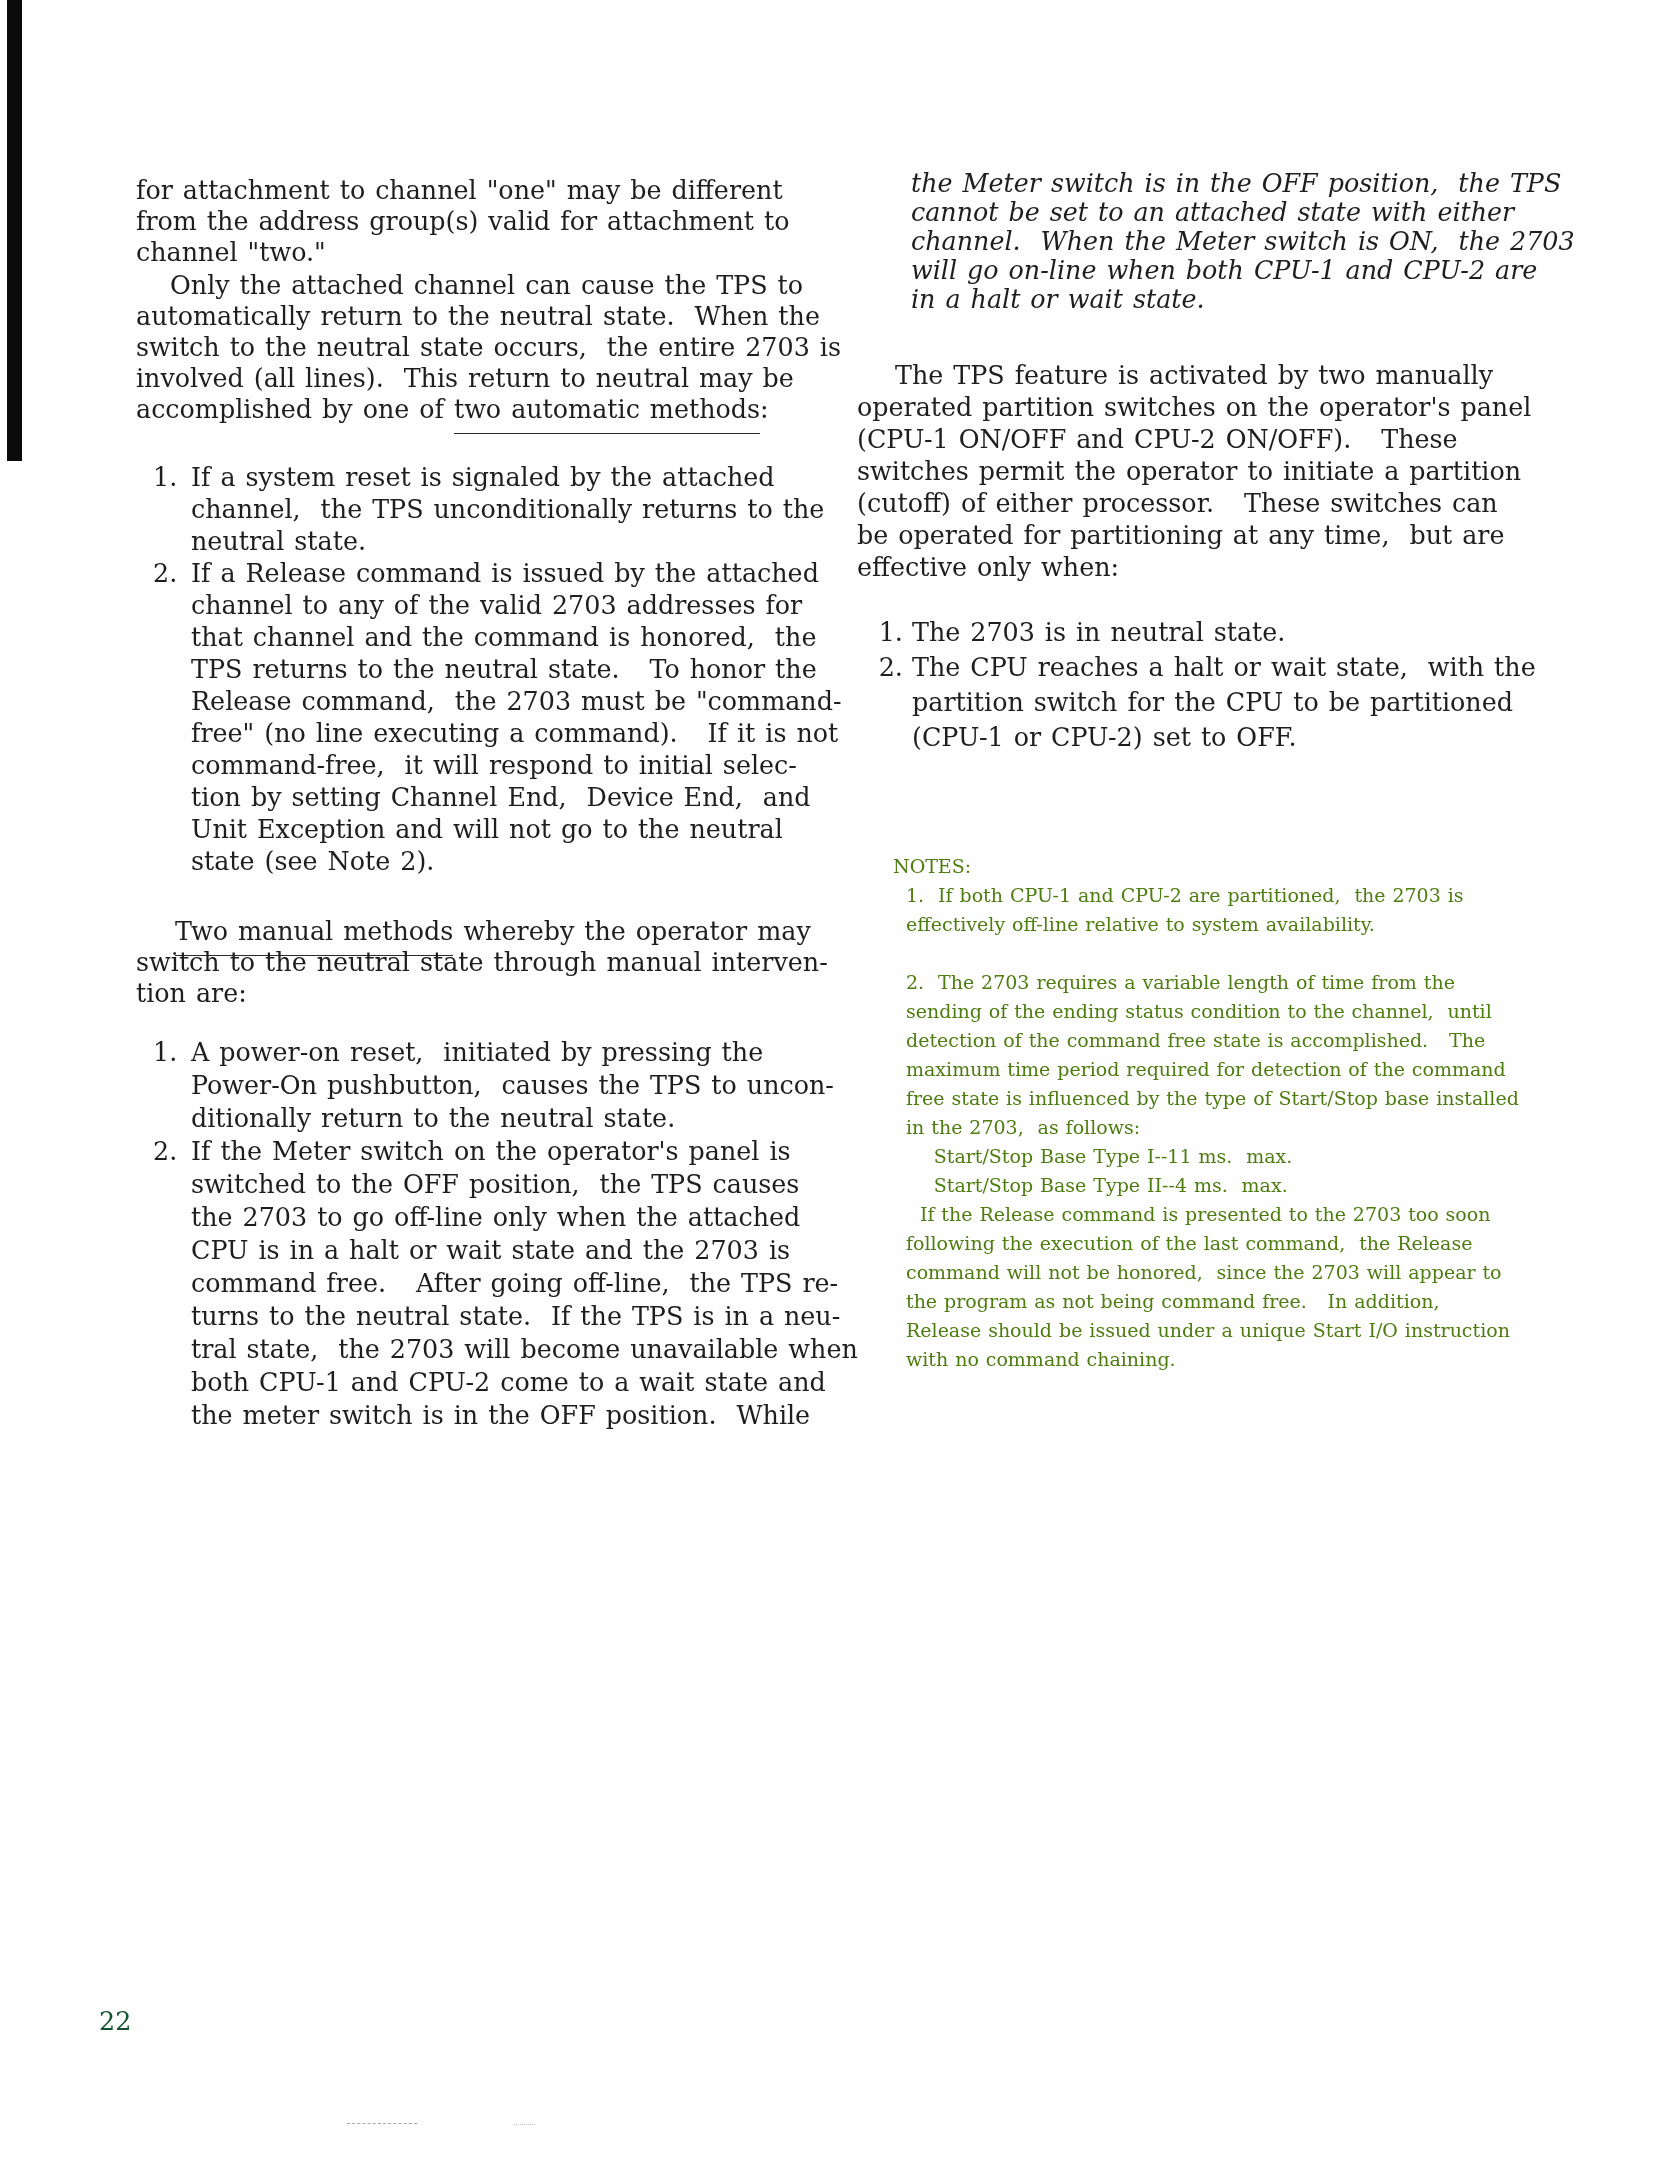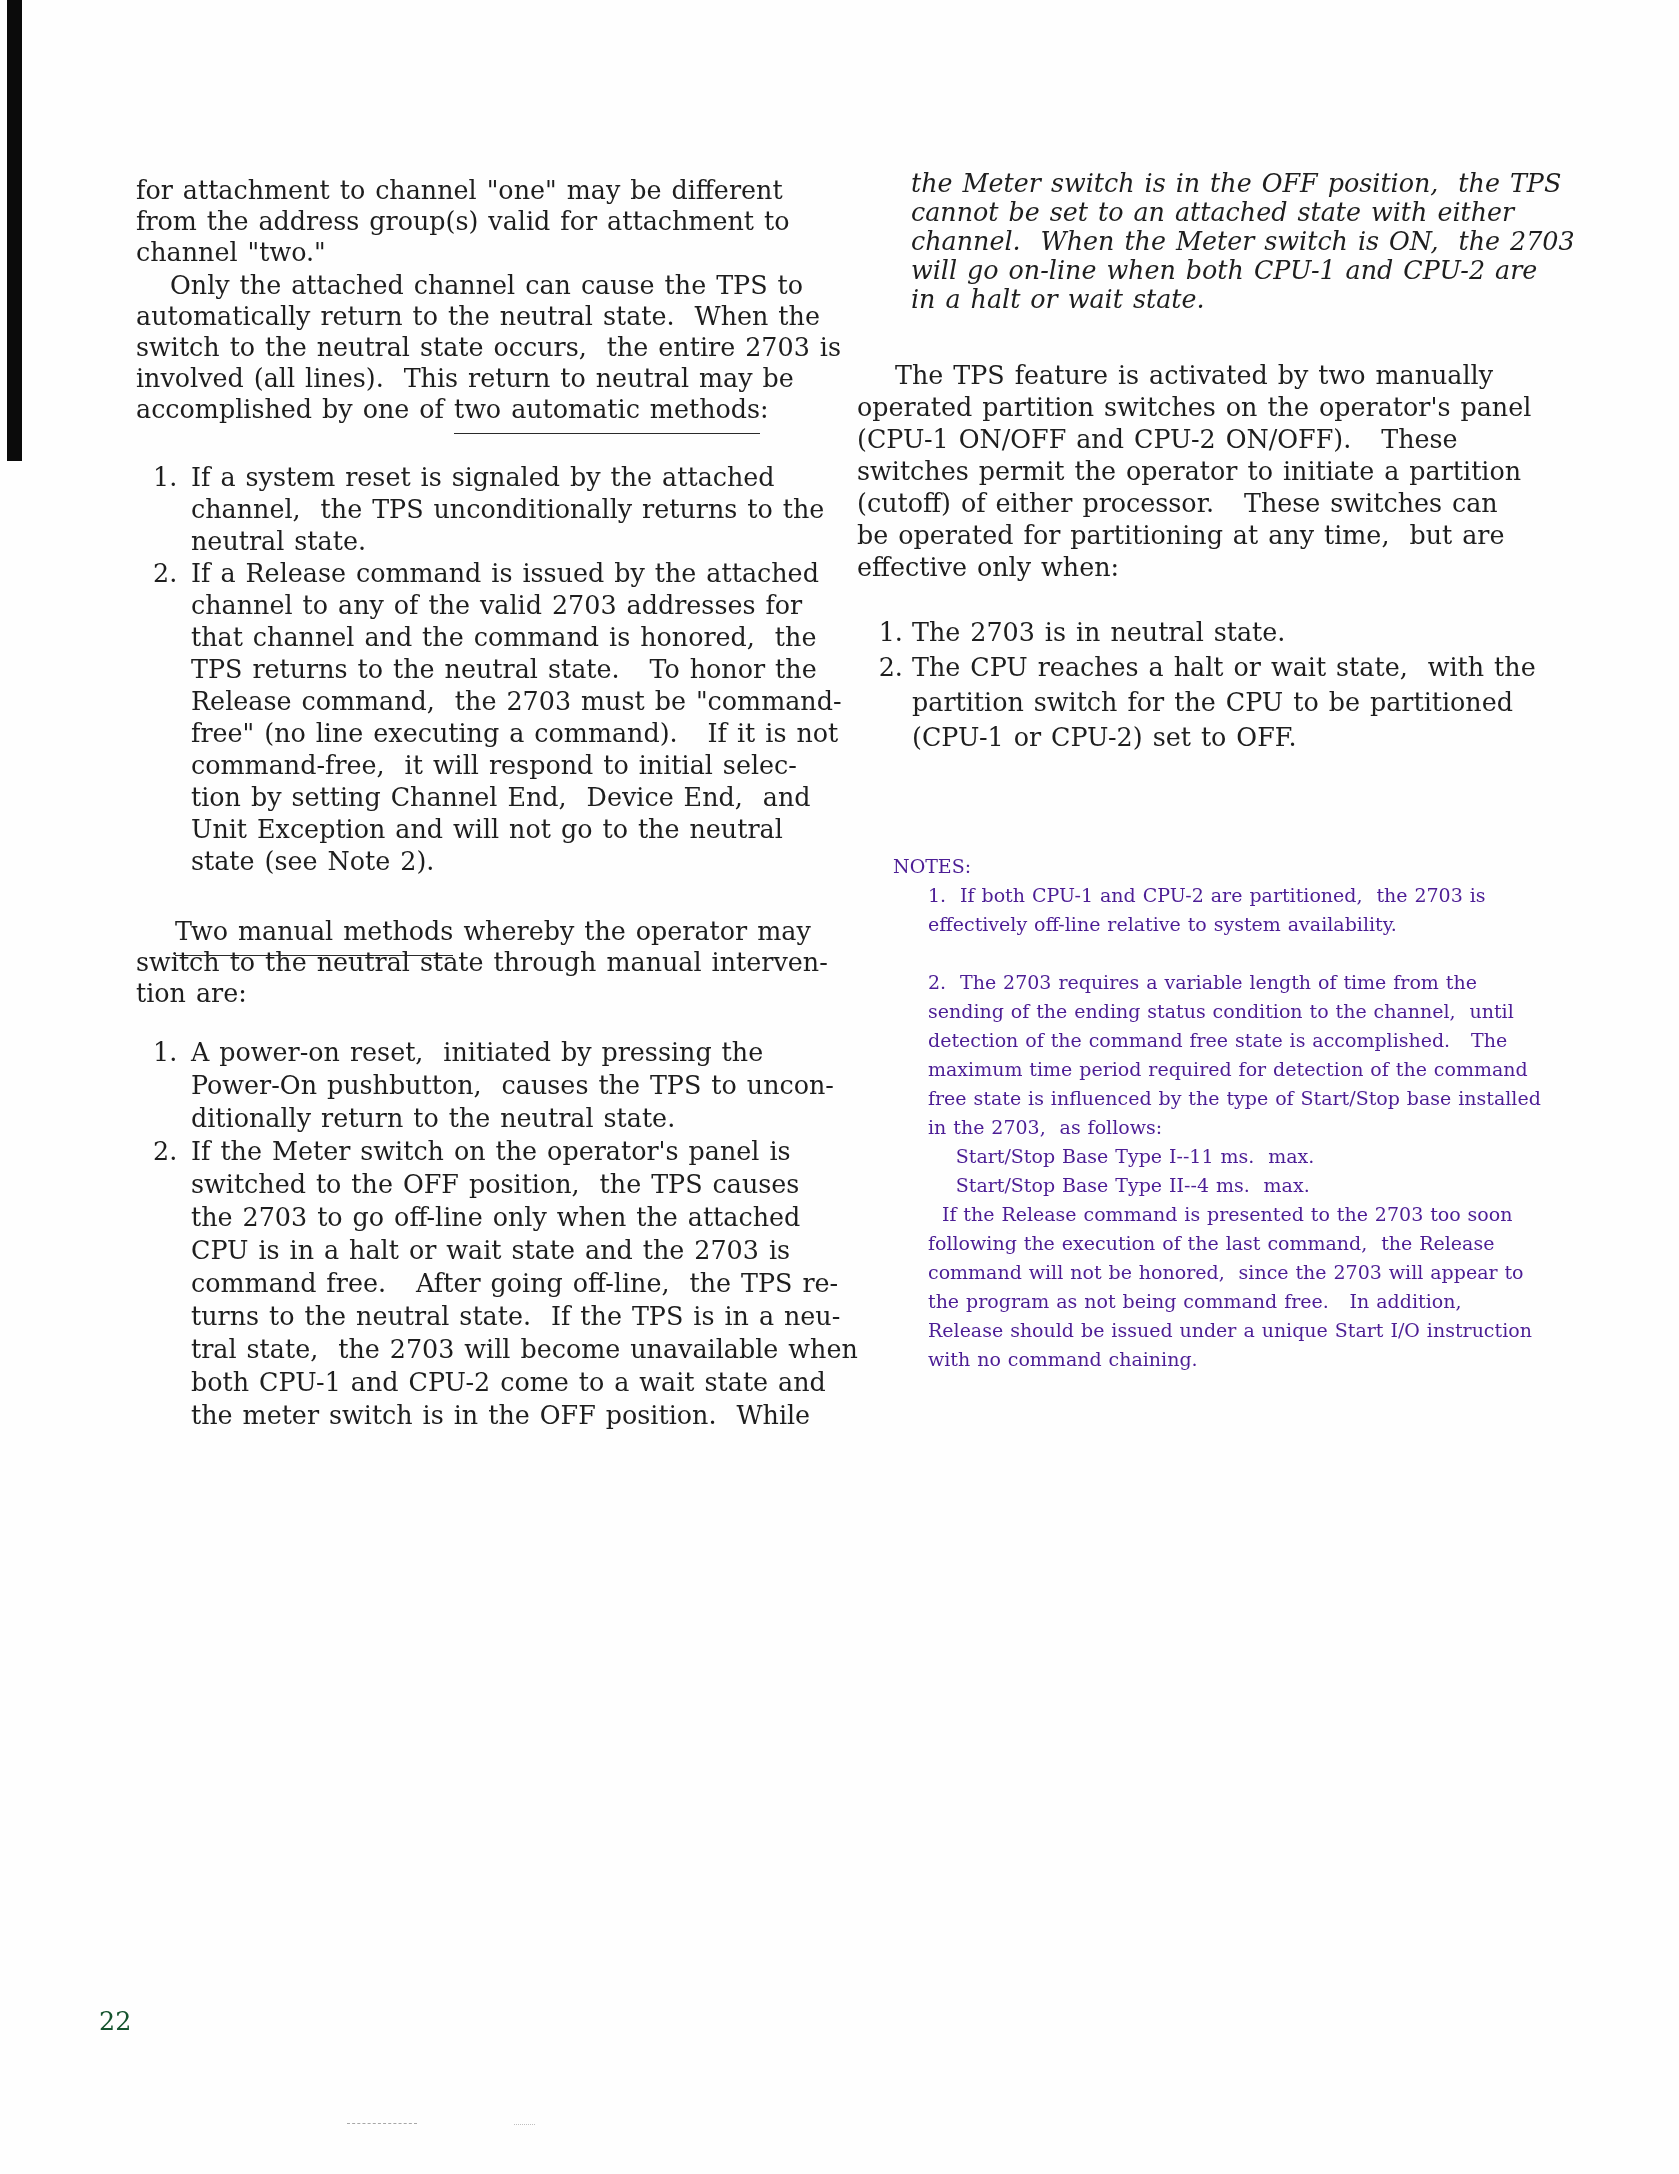--- a/index.html
+++ b/index.html
@@ -10,38 +10,38 @@
     font-family:"DejaVu Serif", serif;
     color:#1e1e1e;
     overflow:hidden;
   }
   .block { position:absolute; }
   .line { white-space:pre; min-height:1em; }
   .u { border-bottom:1.9px solid #2a2a2a; padding-bottom:9px; }
 
   
   .body-type { font-size:25.4px; word-spacing:1.9px; }
-  .notes-type { font-size:19px; color:#4c1d95; word-spacing:0.9px; }
+  .notes-type { font-size:19px; color:#4d7c0f; word-spacing:0.9px; }
 
   
   .l-para1 { left:136px; top:175px; width:659px; line-height:31px; }
   .l-para2 { left:136px; top:270px; width:659px; line-height:31px; }
   .l-para2 .line:first-child { padding-left:34px; }
   .l-list1 { left:136px; top:461px; width:659px; line-height:32px; }
   .l-para3 { left:136px; top:916px; width:659px; line-height:31px; }
   .l-para3 .line:first-child { padding-left:39px; }
   .l-list2 { left:136px; top:1036px; width:659px; line-height:33px; }
 
   
   .r-cont { left:911px; top:169px; width:621px; line-height:29px;font-style:italic; }
   .r-tps  { left:857px; top:359px; width:669px; line-height:32px; }
   .r-tps .line:first-child { padding-left:38px; }
   .r-list { left:857px; top:615px; width:669px; line-height:35px; }
   .r-notes { left:893px; top:852px; width:631px; line-height:29px; }
-  .r-notes .notes-inner { margin-left:35px; }
+  .r-notes .notes-inner { margin-left:13px; }
 
   
   .list-item { position:relative; padding-left:55px; }
   .list-item .num { position:absolute; left:17px; top:0; }
   .r-list .list-item .num { left:21.7px; }
 
   
   .footer-pagenum { left:99px; top:2006px; font-size:25.4px; color:#14532d; }
 
   

